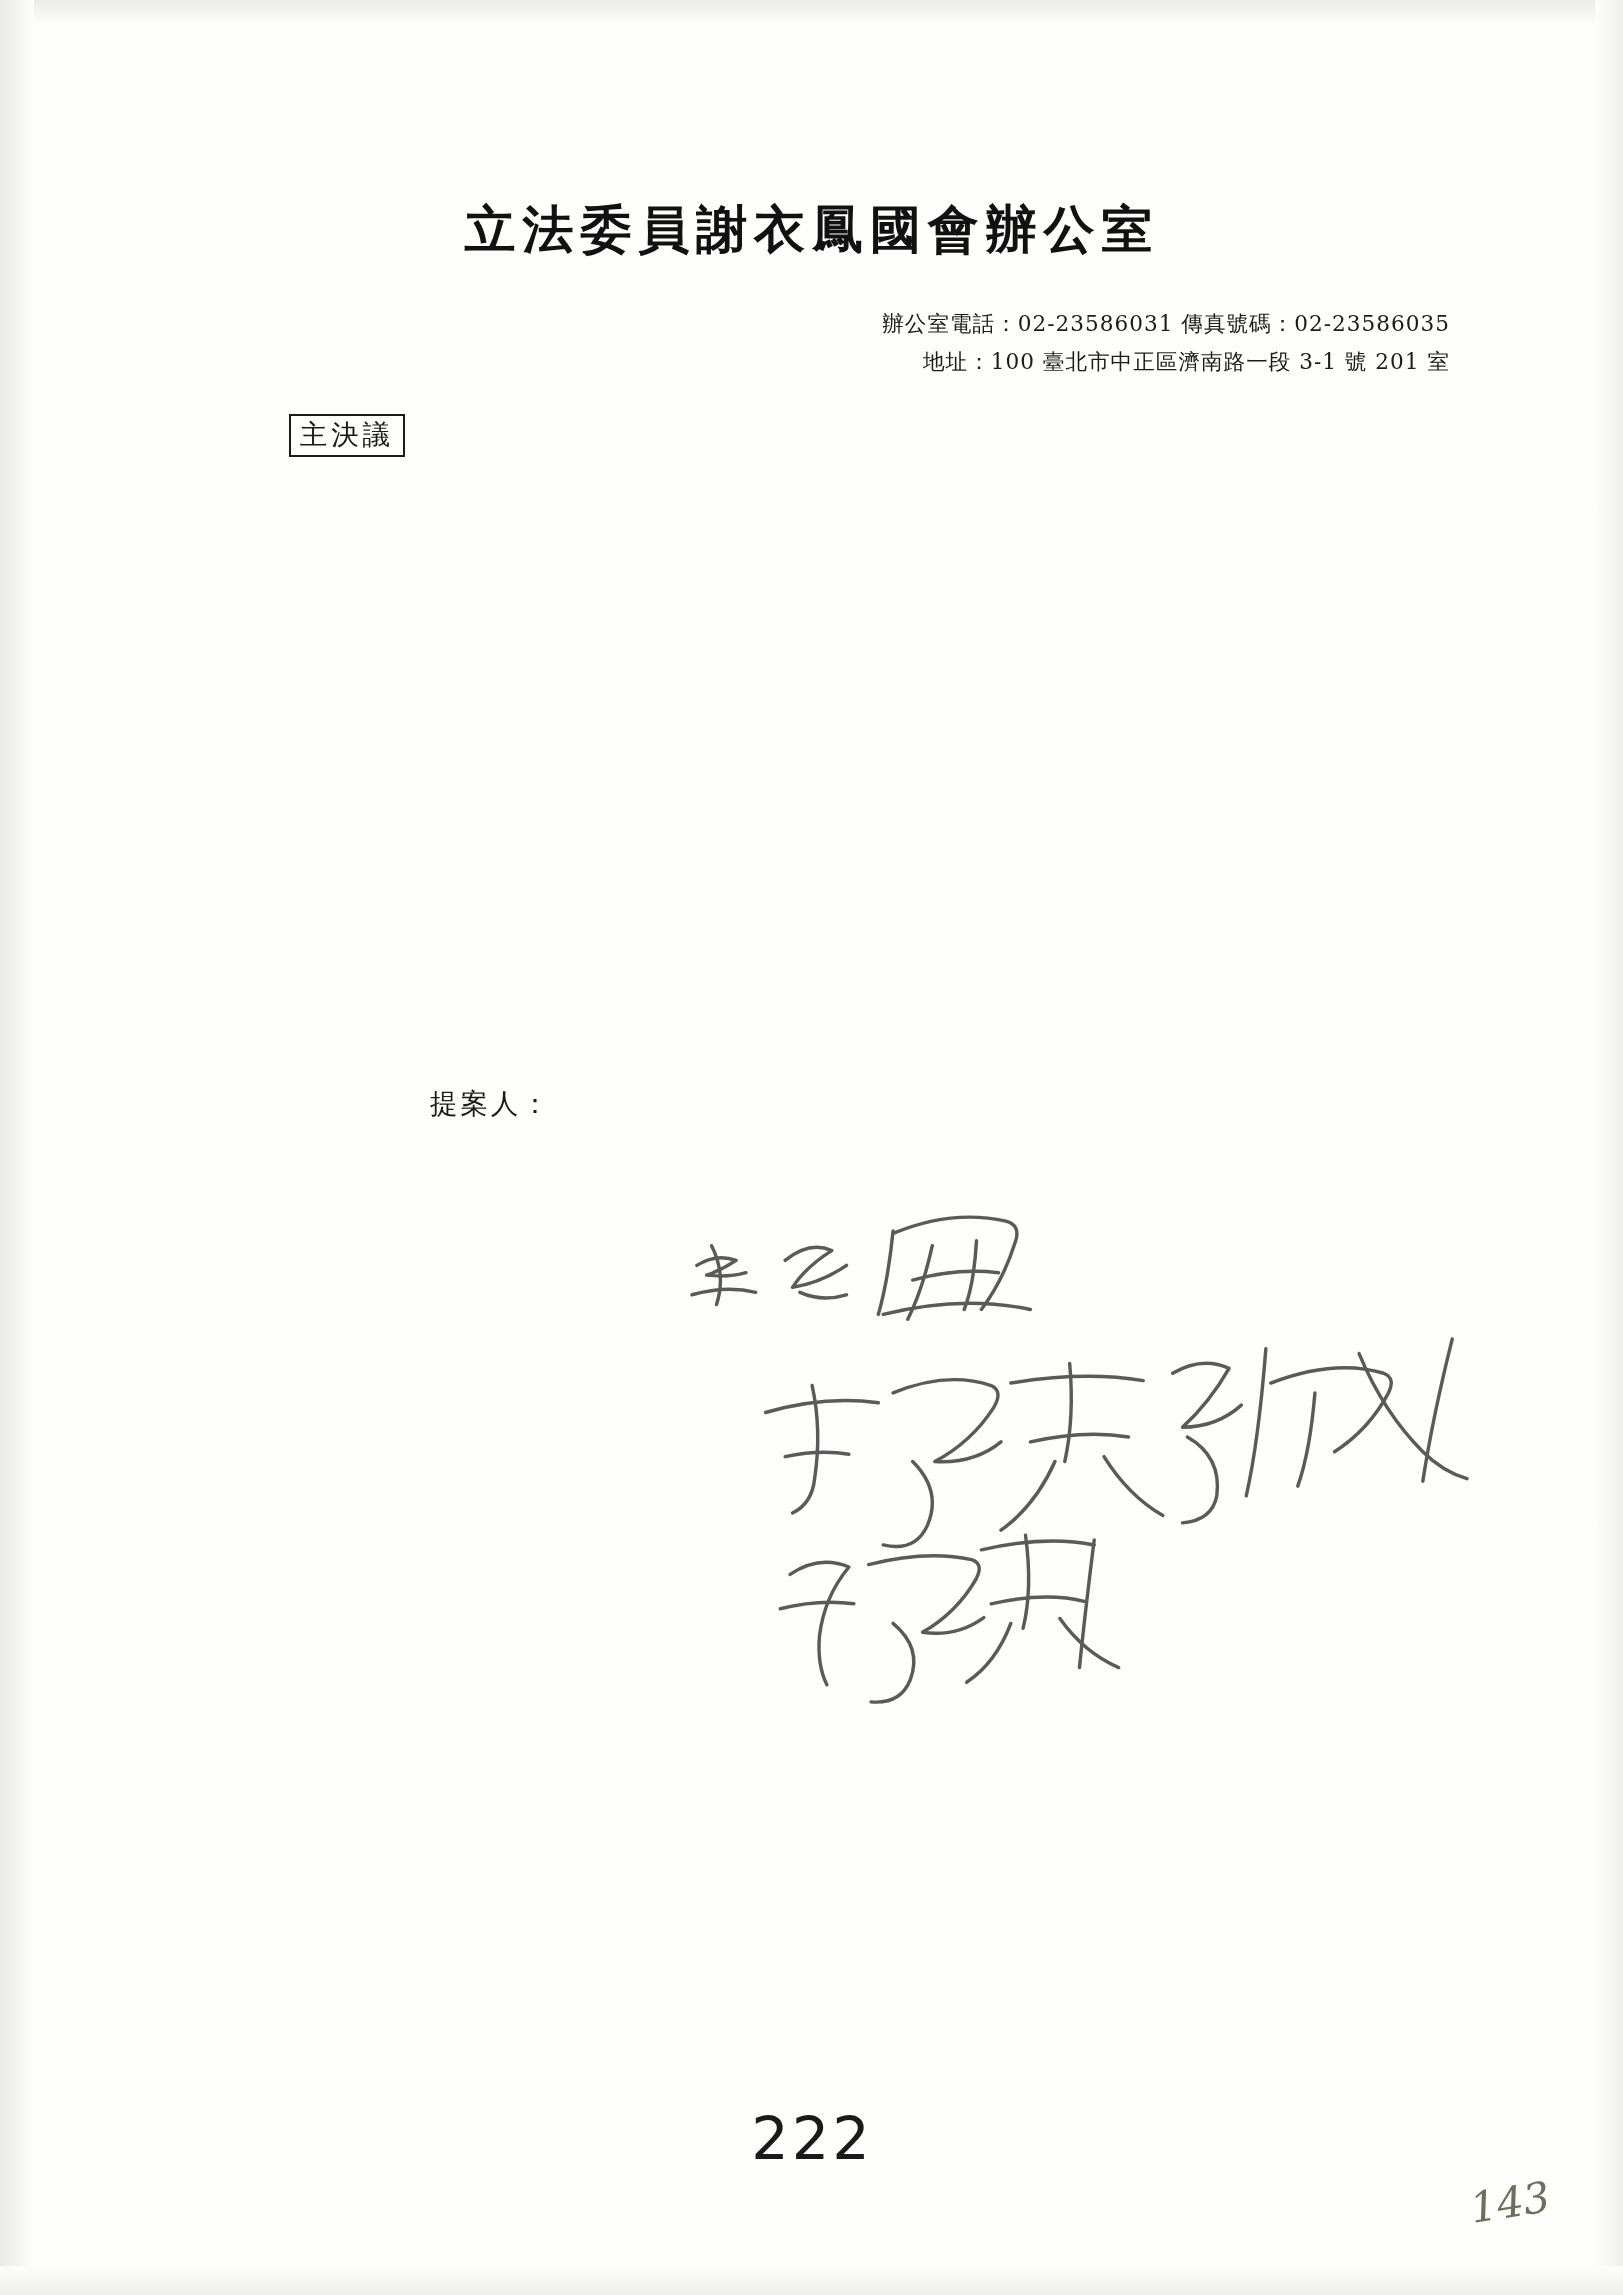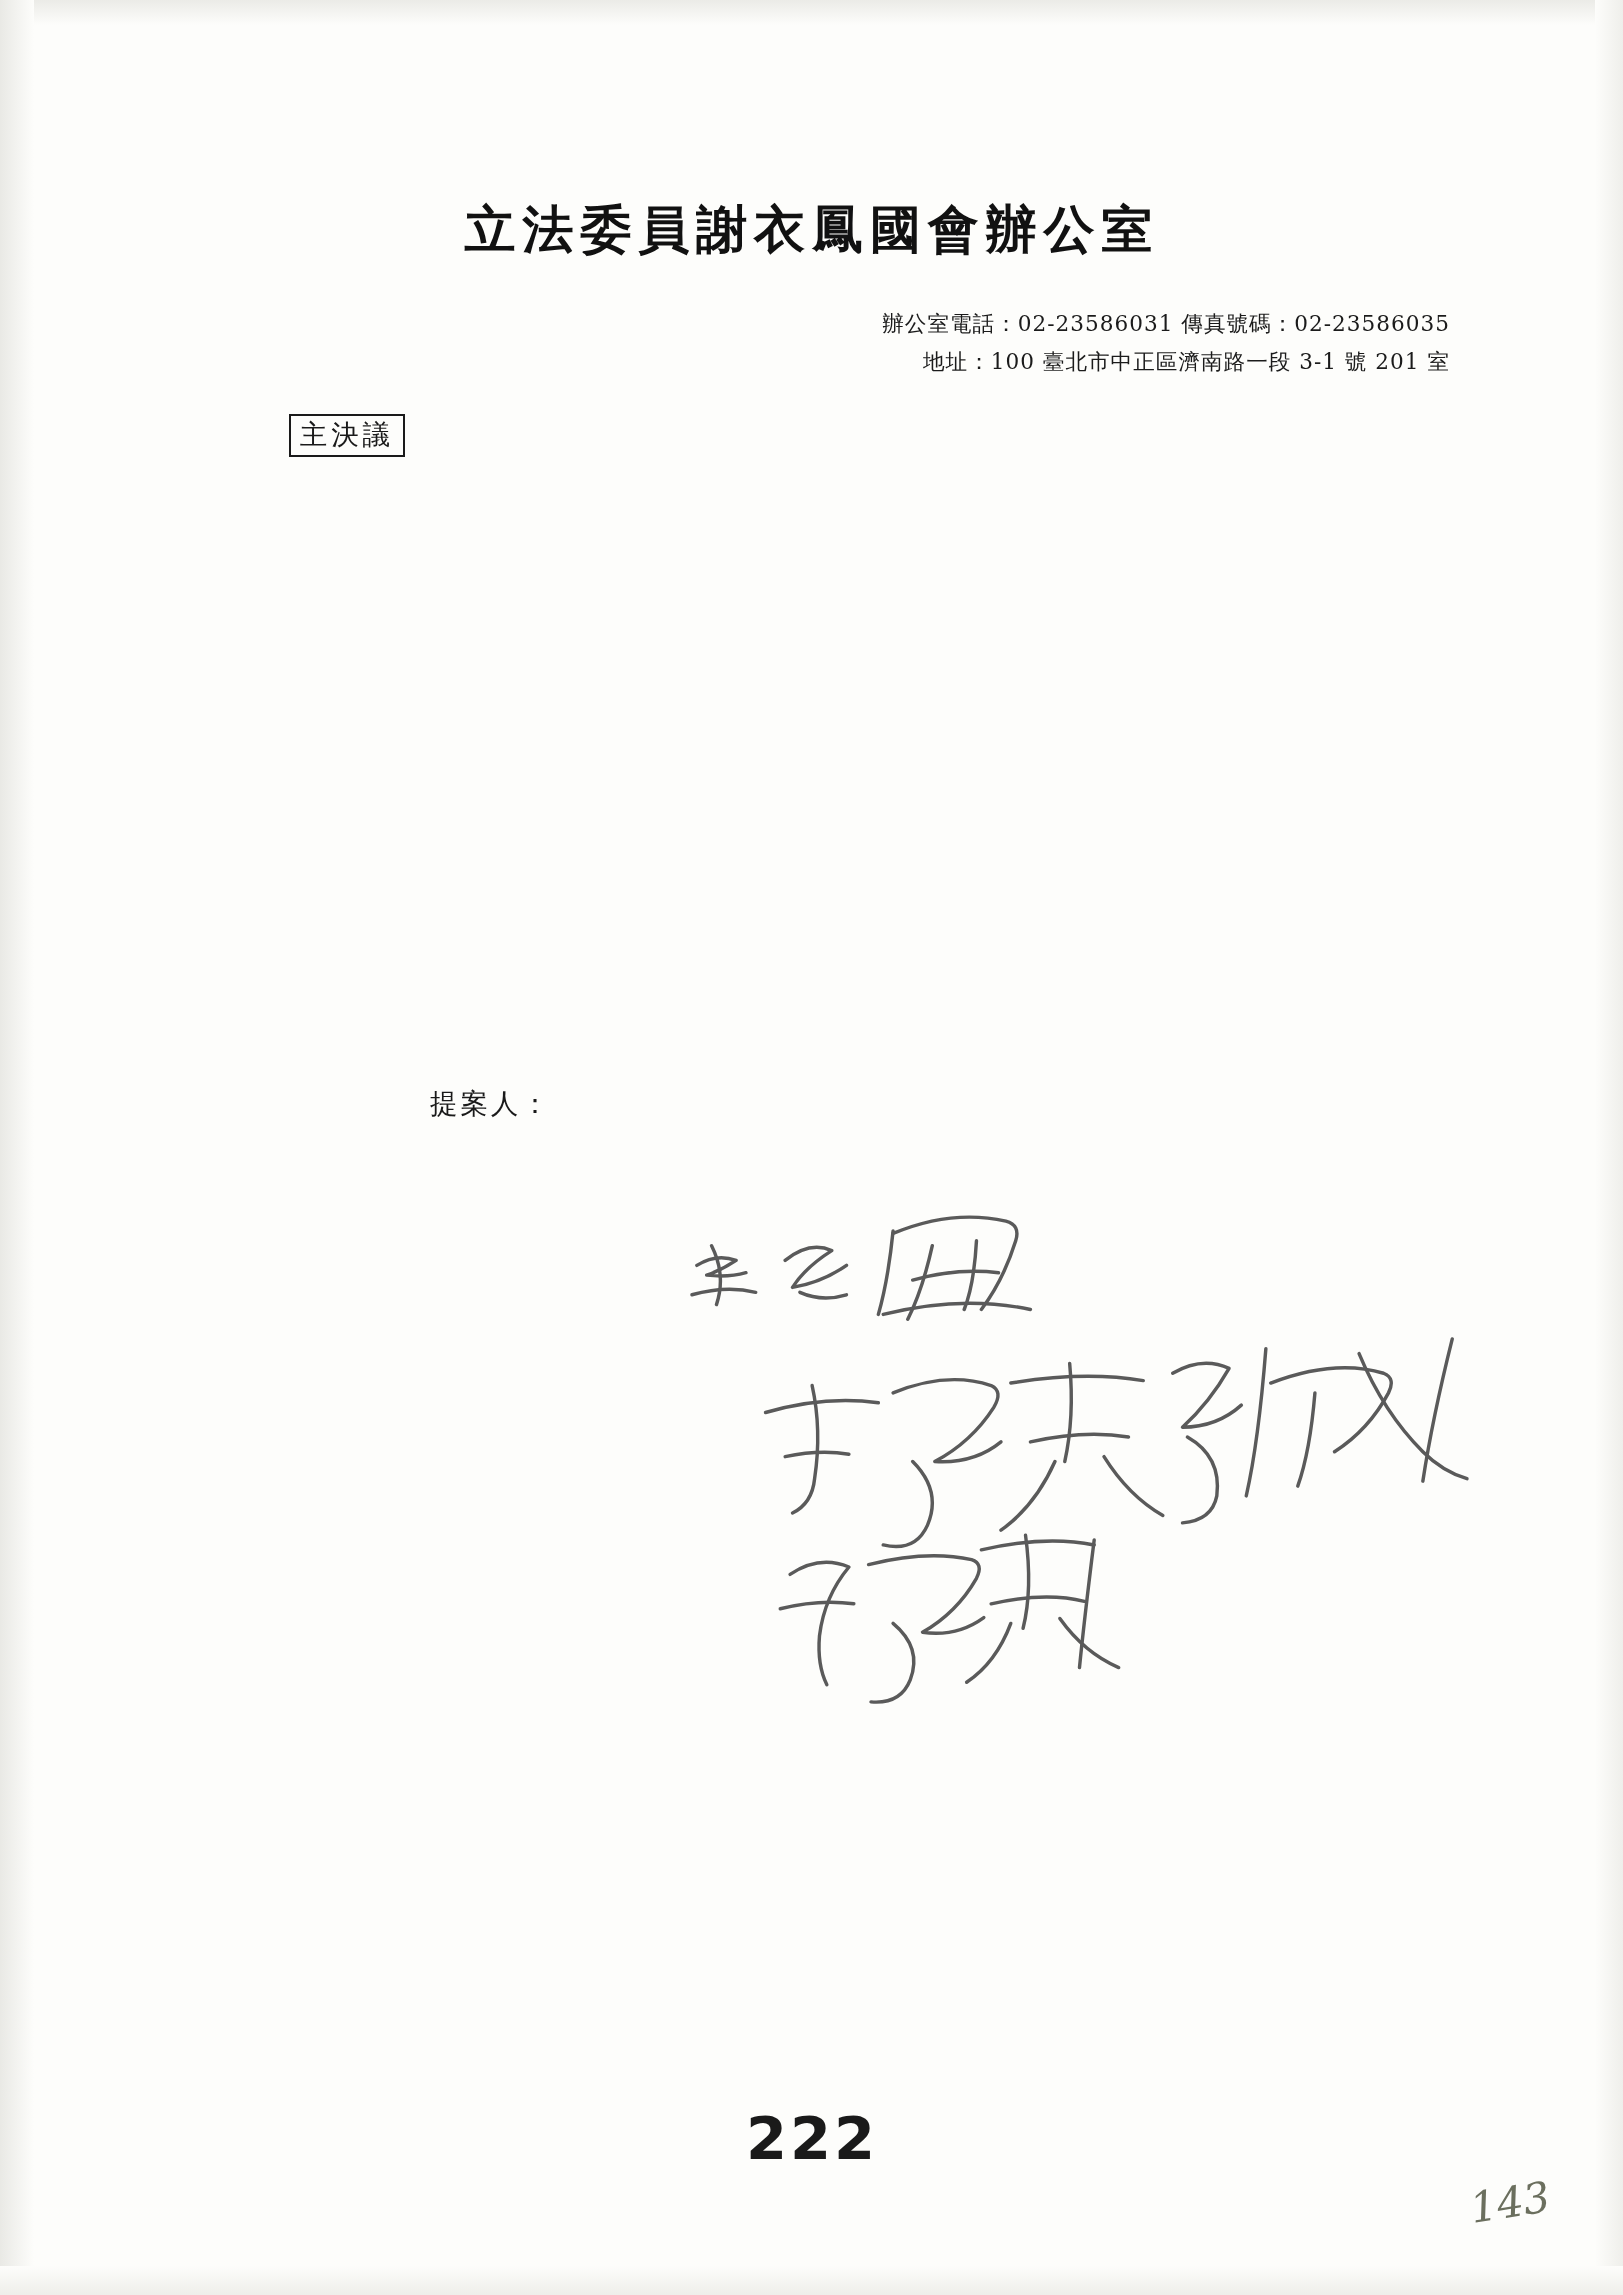--- a/index.html
+++ b/index.html
@@ -119,21 +119,21 @@
   }
   .signatures svg { display: block; }
 
   .page-number {
     position: absolute;
     left: 0;
     top: 2104px;
     width: 100%;
     text-align: center;
     font-size: 59px;
-    font-weight: 700;
+    font-weight: 400;
     letter-spacing: 2.9px;
     font-family: "DejaVu Sans", "Liberation Sans", sans-serif;
     color: #1a1a1a;
   }
 
   .hand-folio {
     position: absolute;
     right: 74px;
     top: 2178px;
     font-size: 42px;

